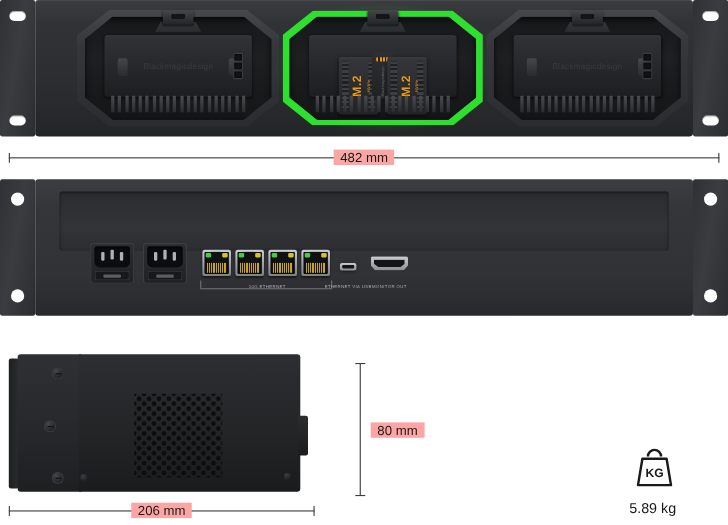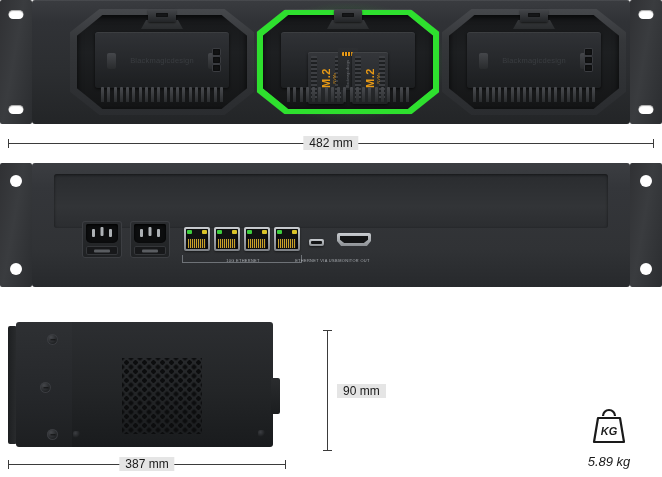--- a/index.html
+++ b/index.html
@@ -209,26 +209,26 @@
                      radial-gradient(circle,#0c0d0e 2.1px,rgba(0,0,0,0) 2.4px);
     background-size:9px 9px,9px 9px;
     background-position:0 0,4.5px 4.5px;}
 
   
   .dim{position:absolute;}
   .dim-line-h{position:absolute;height:1px;background:#3b3b3b;}
   .dim-line-v{position:absolute;width:1px;background:#3b3b3b;}
   .dim-cap-v{position:absolute;width:1px;height:9px;background:#3b3b3b;}
   .dim-cap-h{position:absolute;height:1px;width:9px;background:#3b3b3b;}
-  .dim-text{position:absolute;font-size:12px;color:#1a1a1a;background:#e5e5e5;
+  .dim-text{position:absolute;font-size:12px;color:#1a1a1a;background:#fca5a5;
     padding:0 6px;white-space:nowrap;}
 
   
   #weight-badge{position:absolute;right:16px;bottom:8px;width:74px;
-    text-align:center;font-style:italic;}
+    }
   .weight-text{font-size:13px;color:#1a1a1a;margin-top:3px;}
 </style>
 </head>
 <body>
 
 <div class="view" id="front-view">
 
   <div class="rack-ear left">
     <div class="ear-slot t"></div>
     <div class="ear-slot b"></div>
@@ -461,28 +461,28 @@
   <div class="screw" style="left:40px;top:64px;"></div>
   <div class="screw" style="left:47px;top:111px;"></div>
   <div class="screw-sm" style="left:73px;top:113px;"></div>
   <div class="screw-sm" style="left:258px;top:112px;"></div>
 </div>
 
 <div class="dim">
   <div class="dim-line-v" style="left:327px;top:330px;height:120px;"></div>
   <div class="dim-cap-h" style="left:323px;top:330px;"></div>
   <div class="dim-cap-h" style="left:323px;top:450px;"></div>
-  <div class="dim-text" style="left:337px;top:384px;">90 mm</div>
+  <div class="dim-text" style="left:337px;top:384px;">80 mm</div>
 </div>
 
 <div class="dim">
   <div class="dim-line-h" style="left:8px;top:464px;width:278px;"></div>
   <div class="dim-cap-v" style="left:8px;top:460px;"></div>
   <div class="dim-cap-v" style="left:285px;top:460px;"></div>
-  <div class="dim-text" style="left:147px;top:457px;transform:translateX(-50%);">387 mm</div>
+  <div class="dim-text" style="left:147px;top:457px;transform:translateX(-50%);">206 mm</div>
 </div>
 
 <div id="weight-badge">
   <svg width="46" height="40" viewBox="0 0 46 40">
     <path d="M17 9 a6 6 0 0 1 12 0" fill="none" stroke="#1a1a1a" stroke-width="2.2"></path>
     <path d="M12 11 H34 L38 35 H8 Z" fill="none" stroke="#1a1a1a" stroke-width="2.2" stroke-linejoin="round"></path>
     <text x="23" y="28" text-anchor="middle" font-family="Liberation Sans, sans-serif" font-size="11" font-weight="bold" fill="#1a1a1a">KG</text>
   </svg>
   <div class="weight-text">5.89 kg</div>
 </div>

